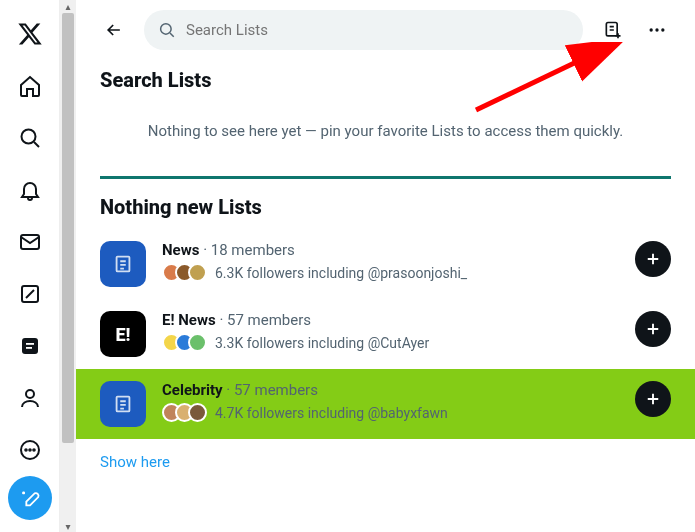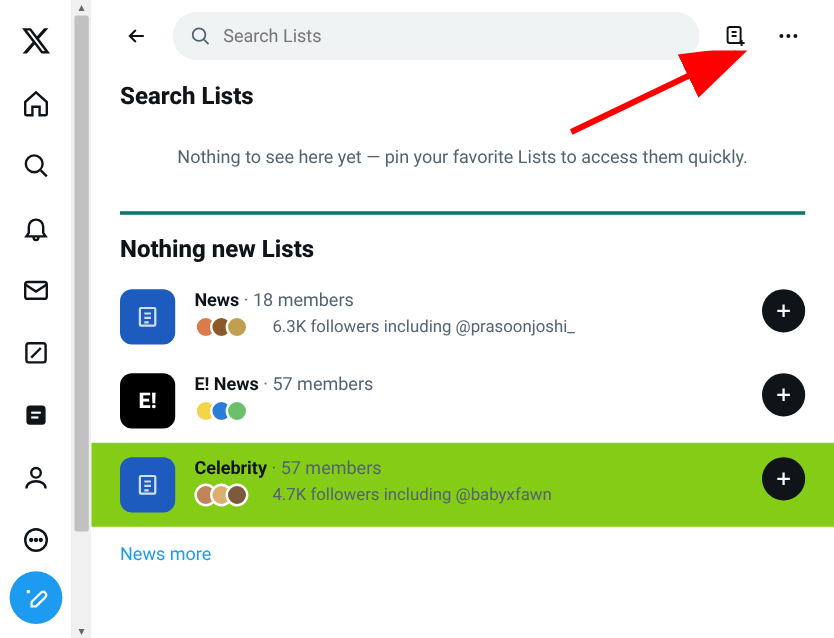--- a/index.html
+++ b/index.html
@@ -20,21 +20,21 @@
 .pinned-empty { color: #536471; font-size: 15px; text-align: center; padding: 30px 12px 36px 12px; border-bottom: 3px solid #0f766e; }
 .discover-head { font-size: 20px; font-weight: 800; color: #0f1419; padding: 16px 0 10px 0; }
 .list-row { display: flex; gap: 16px; padding: 12px 0; }
 .list-avatar { width: 46px; height: 46px; border-radius: 10px; display: flex; align-items: center; justify-content: center; flex-shrink: 0; }
 .list-avatar.blue { background: #1d5bbf; }
 .list-avatar.black { background: #000; color: #fff; font-weight: 800; font-size: 18px; }
 .list-body { flex: 1; min-width: 0; }
 .list-title { font-size: 15px; color: #0f1419; }
 .list-title b { font-weight: 700; }
 .list-meta { color: #536471; font-weight: 400; }
-.list-sub { display: flex; align-items: center; gap: 20px; margin-top: 4px; font-size: 14px; color: #536471; }
+.list-sub { display: flex; align-items: center; gap: 8px; margin-top: 4px; font-size: 14px; color: #536471; }
 .avatars { display: flex; }
 .avatars span { width: 19px; height: 19px; border-radius: 50%; border: 2px solid #fff; margin-left: -6px; }
 .avatars span:first-child { margin-left: 0; }
 .plus-btn { width: 36px; height: 36px; background: #0f1419; border-radius: 50%; display: flex; align-items: center; justify-content: center; cursor: pointer; flex-shrink: 0; }
 .plus-btn svg { fill: #fff; }
 .showmore { color: #1d9bf0; font-size: 15px; padding: 14px 0 6px 0; cursor: pointer; }
 .arrow-annot { position: absolute; top: 42px; left: 466px; pointer-events: none; }
 </style>
 </head>
 <body>
@@ -170,20 +170,21 @@
   <div class="list-row">
     <div class="list-avatar black">E!</div>
     <div class="list-body">
       <div class="list-title"><b>E! News</b> <span class="list-meta">· <span>57 members</span></span></div>
       <div class="list-sub">
         <div class="avatars">
             <span style="background:#f3d54a"></span>
             <span style="background:#2b7bd9"></span>
             <span style="background:#6bc06b"></span>
           </div>
+        <span>3.3K followers including @CutAyer</span>
       </div>
     </div>
     <div class="plus-btn">
       <svg width="18" height="18" viewBox="0 0 24 24">
           <path d="M12 5v14M5 12h14" stroke="#fff" stroke-width="2.5"></path>
         </svg>
     </div>
   </div>
 
   <div class="list-row" style="background:#84cc16;margin:0 -24px;padding:12px 24px">
@@ -204,21 +205,21 @@
         <span>4.7K followers including @babyxfawn</span>
       </div>
     </div>
     <div class="plus-btn">
       <svg width="18" height="18" viewBox="0 0 24 24">
           <path d="M12 5v14M5 12h14" stroke="#fff" stroke-width="2.5"></path>
         </svg>
     </div>
   </div>
 
-  <div class="showmore">News more</div>
+  <div class="showmore">Show here</div>
 </div>
 
 <svg class="arrow-annot" width="170" height="80">
   <defs>
       <marker id="ah" markerWidth="12" markerHeight="12" refX="9" refY="4" orient="auto">
         <polygon points="0,0 12,4 0,8" fill="red"></polygon>
       </marker>
     </defs>
   <line x1="10" y1="68" x2="148" y2="2" stroke="red" stroke-width="5" marker-end="url(#ah)"></line>
 </svg>

